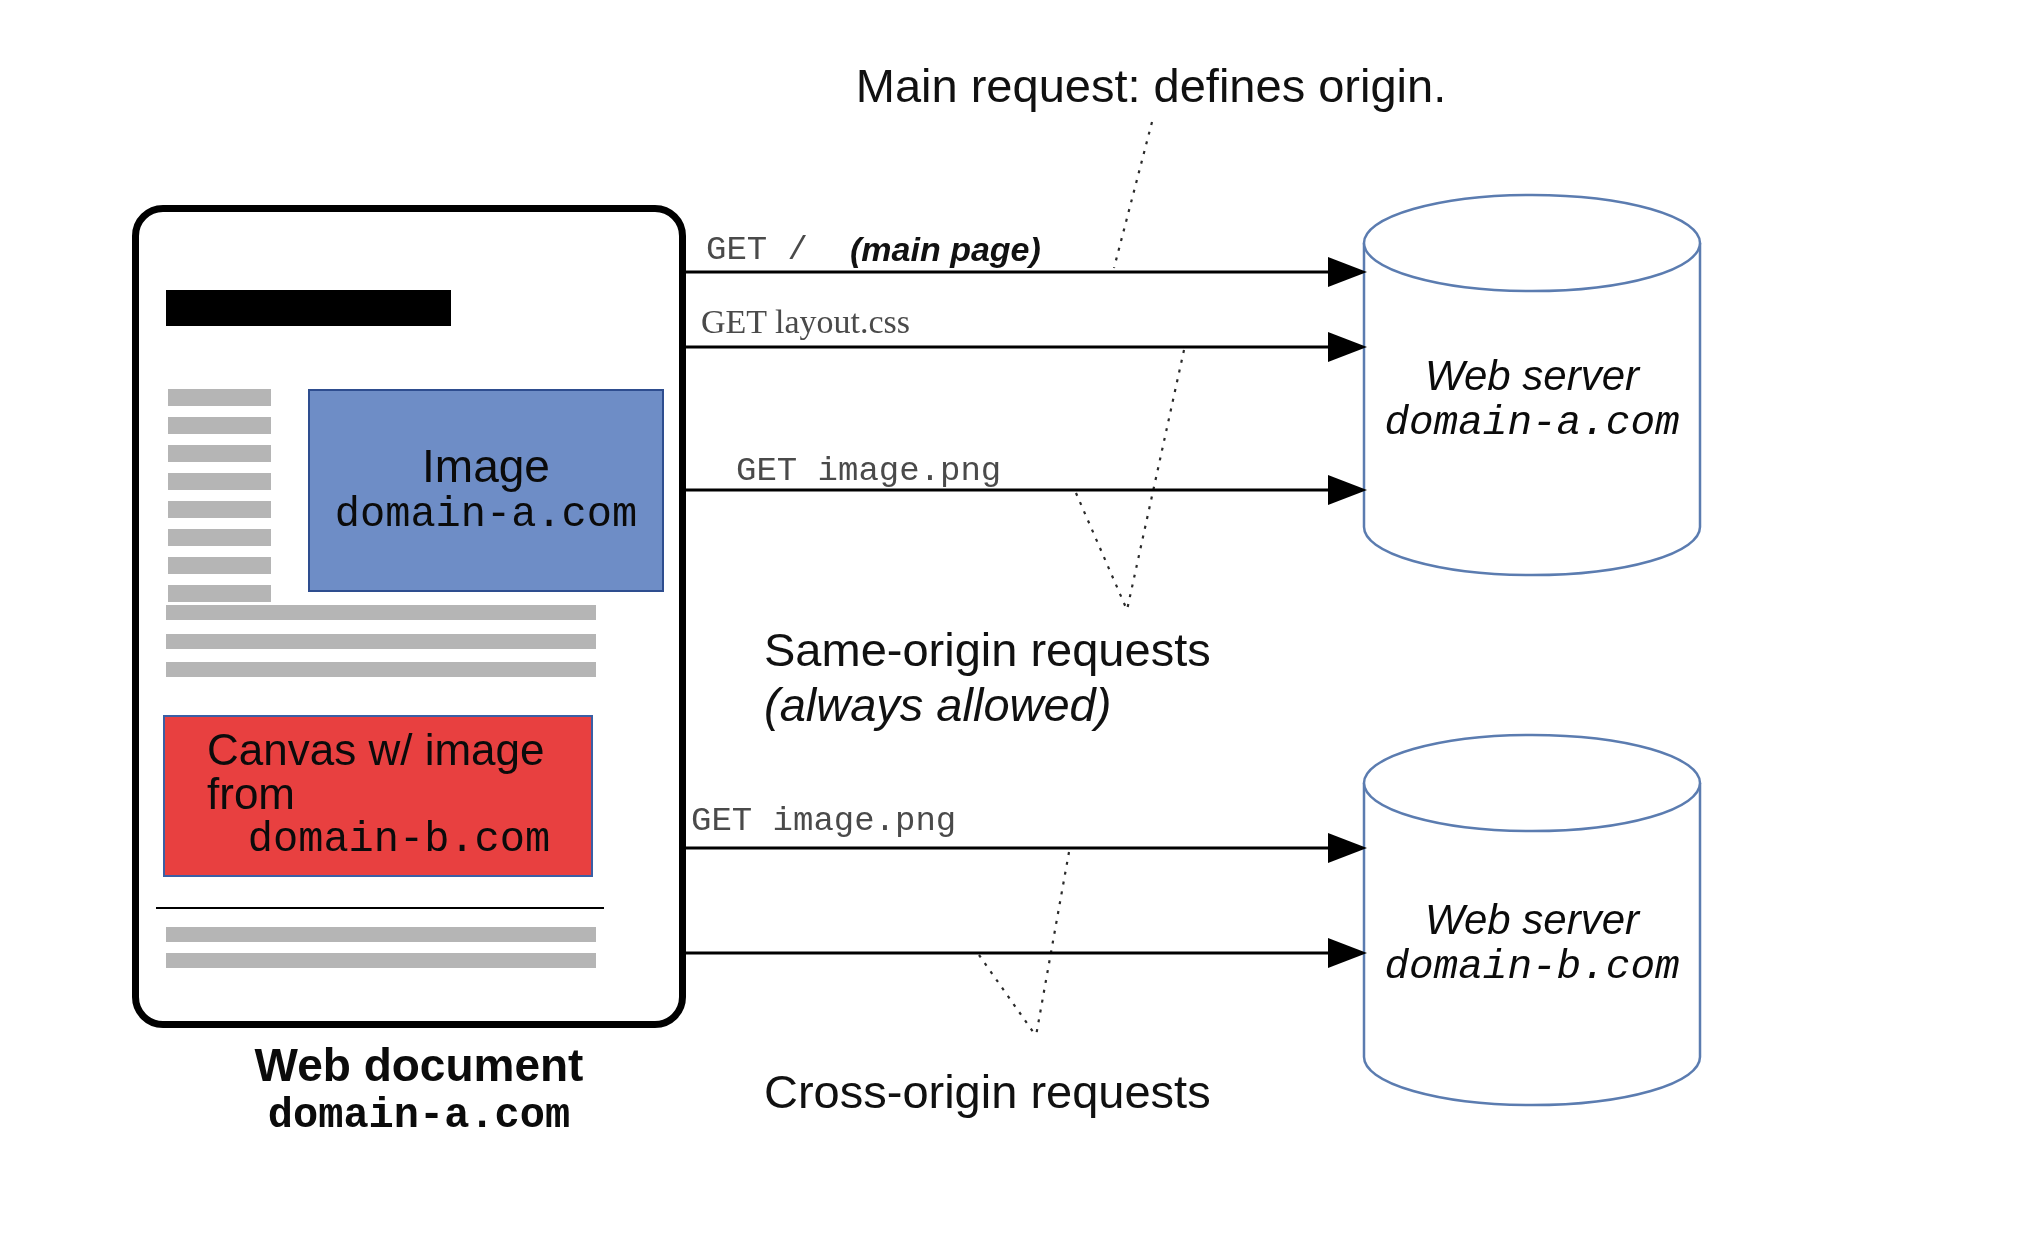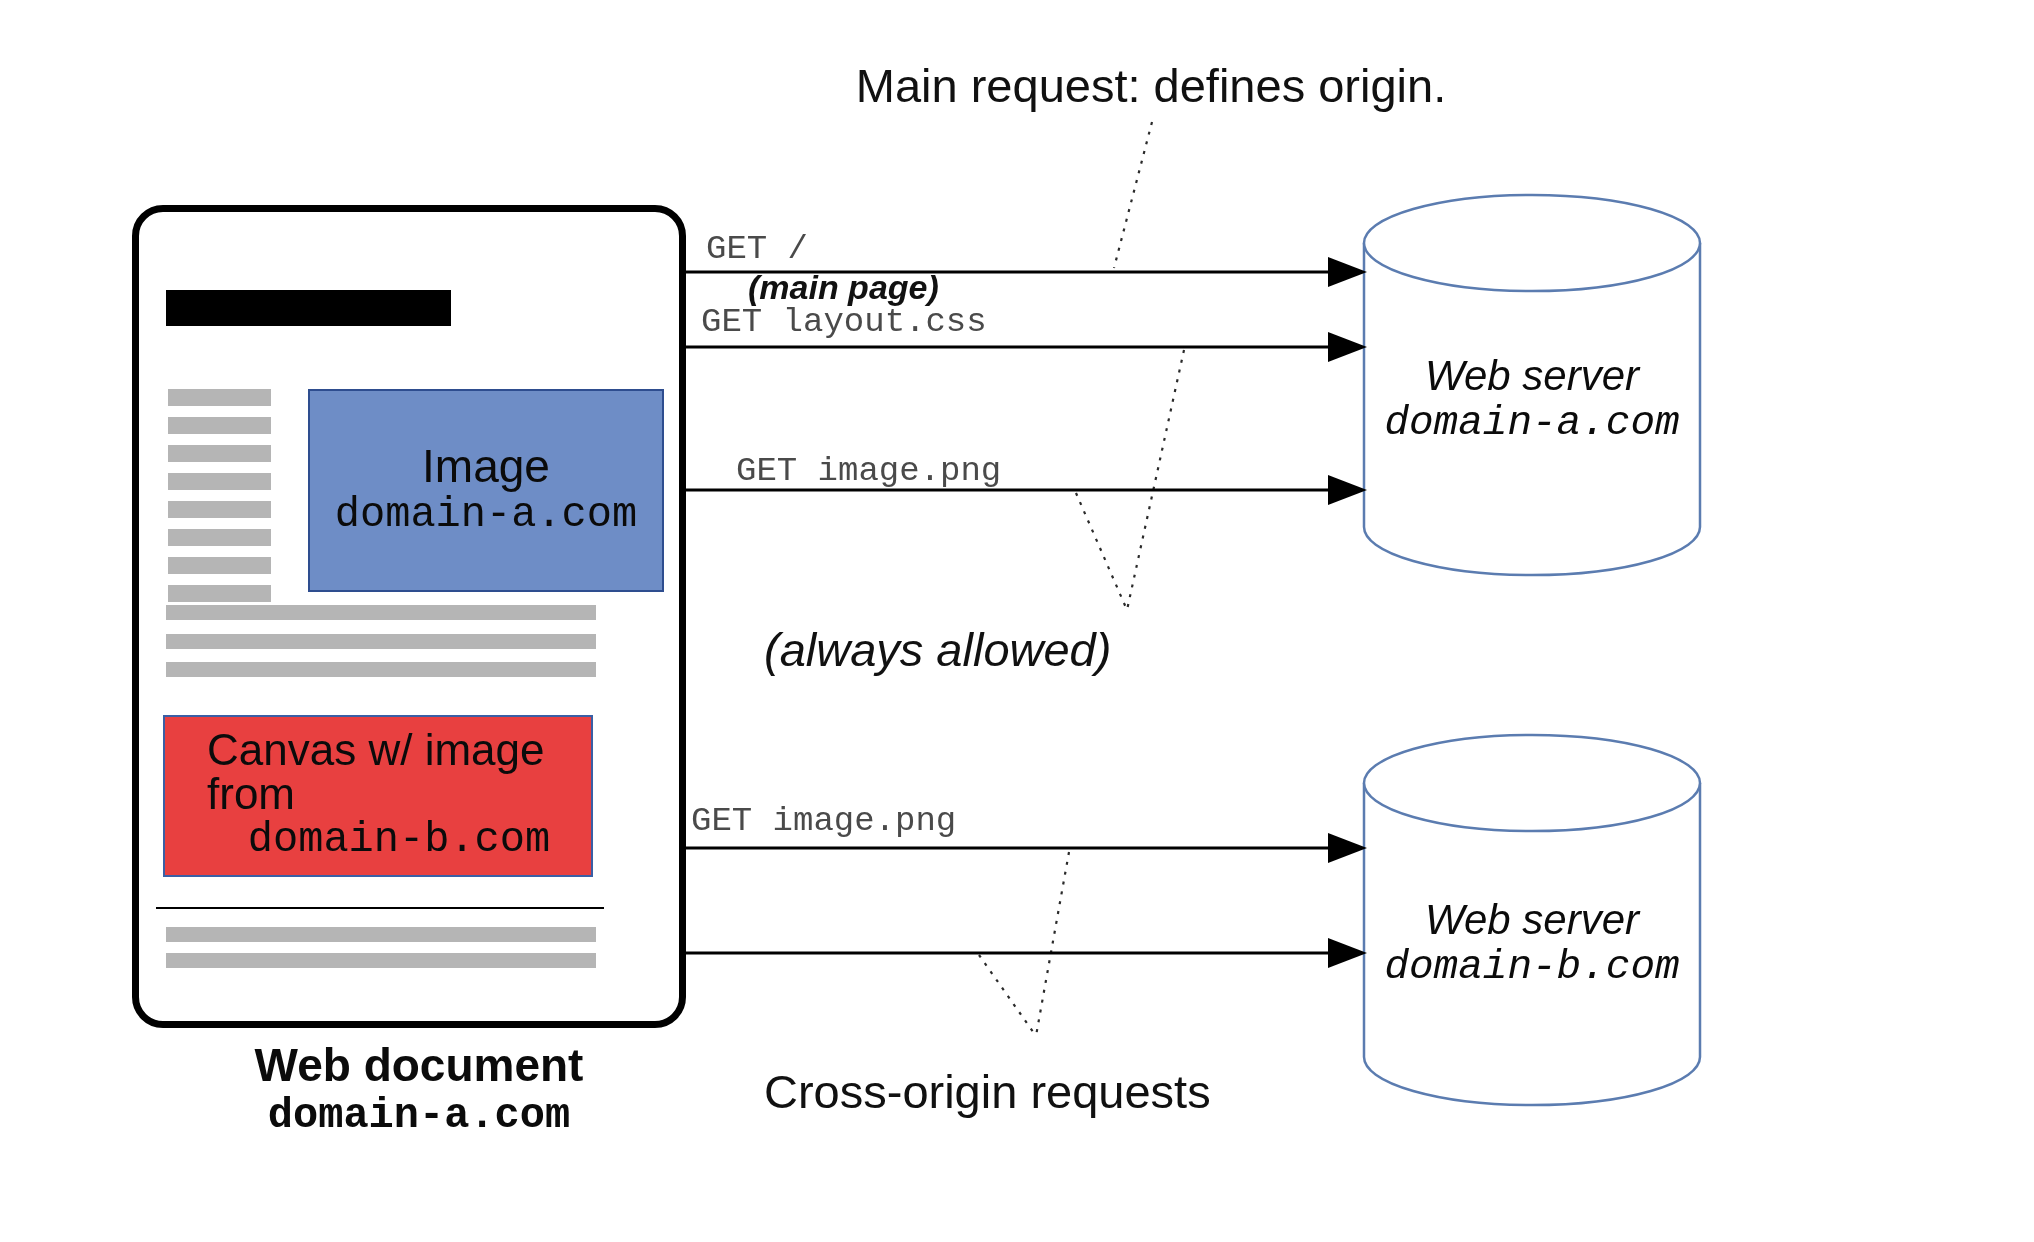--- a/index.html
+++ b/index.html
@@ -43,21 +43,21 @@
     display:flex;flex-direction:column;justify-content:center;align-items:center;padding-left:42px;
   }
   .canvasbox .l1{font-size:44px;color:#0b0b0b;line-height:1.0;}
   .mono{font-family:"Liberation Mono","DejaVu Sans Mono",monospace;}
   .boxmono{font-size:42px;color:#0b0b0b;line-height:1.15;}
   .divider{left:17px;top:695px;width:448px;height:2px;background:#000;}
   
   .req{
     font-family:"Liberation Mono","DejaVu Sans Mono",monospace;
     font-size:34px;color:var(--label-gray);white-space:nowrap;
-    display:flex;align-items:flex-start;flex-direction:column;
+    display:flex;align-items:center;
   }
   .req .note{
     font-family:"Liberation Sans",sans-serif;font-style:italic;font-weight:700;
     color:#111;margin-left:42px;
   }
   
   .annot{font-size:47px;color:#111;line-height:1.18;white-space:nowrap;}
   .annot .it{font-style:italic;}
   
   .server-label{width:336px;text-align:center;white-space:nowrap;font-style:italic;}
@@ -144,31 +144,32 @@
     <div class="abs divider"></div>
 
     <div class="abs gbar" style="left:27px;top:715px;width:430px;height:15px;"></div>
     <div class="abs gbar" style="left:27px;top:741px;width:430px;height:15px;"></div>
   </div>
 
   <div class="abs req" style="left:682px;top:230px;">
     <span>GET /</span>
     <span class="note">(main page)</span>
   </div>
-  <div class="abs req" style="left:677px;top:303px;">
+  <div class="abs req" style="left:677px;top:303px;font-family:Liberation Serif, serif;">
     <span>GET layout.css</span>
   </div>
   <div class="abs req" style="left:712px;top:452px;">
     <span>GET image.png</span>
   </div>
   <div class="abs req" style="left:667px;top:802px;">
     <span>GET image.png</span>
   </div>
 
   <div class="abs annot" style="left:740px;top:622px;">
+    <div>Same-origin requests</div>
     <div class="it">(always allowed)</div>
   </div>
   <div class="abs annot" style="left:740px;top:1064px;">
     <div>Cross-origin requests</div>
   </div>
 
   <div class="abs server-label" style="left:1340px;top:352px;">
     <div class="name">Web server</div>
     <div class="mono dom">domain-a.com</div>
   </div>

